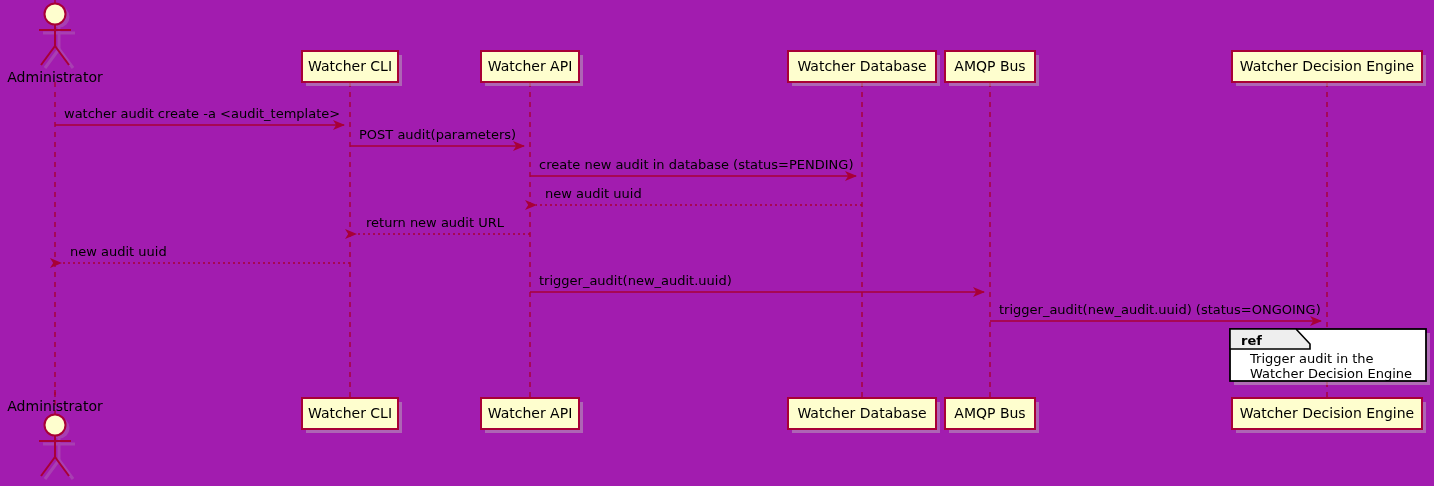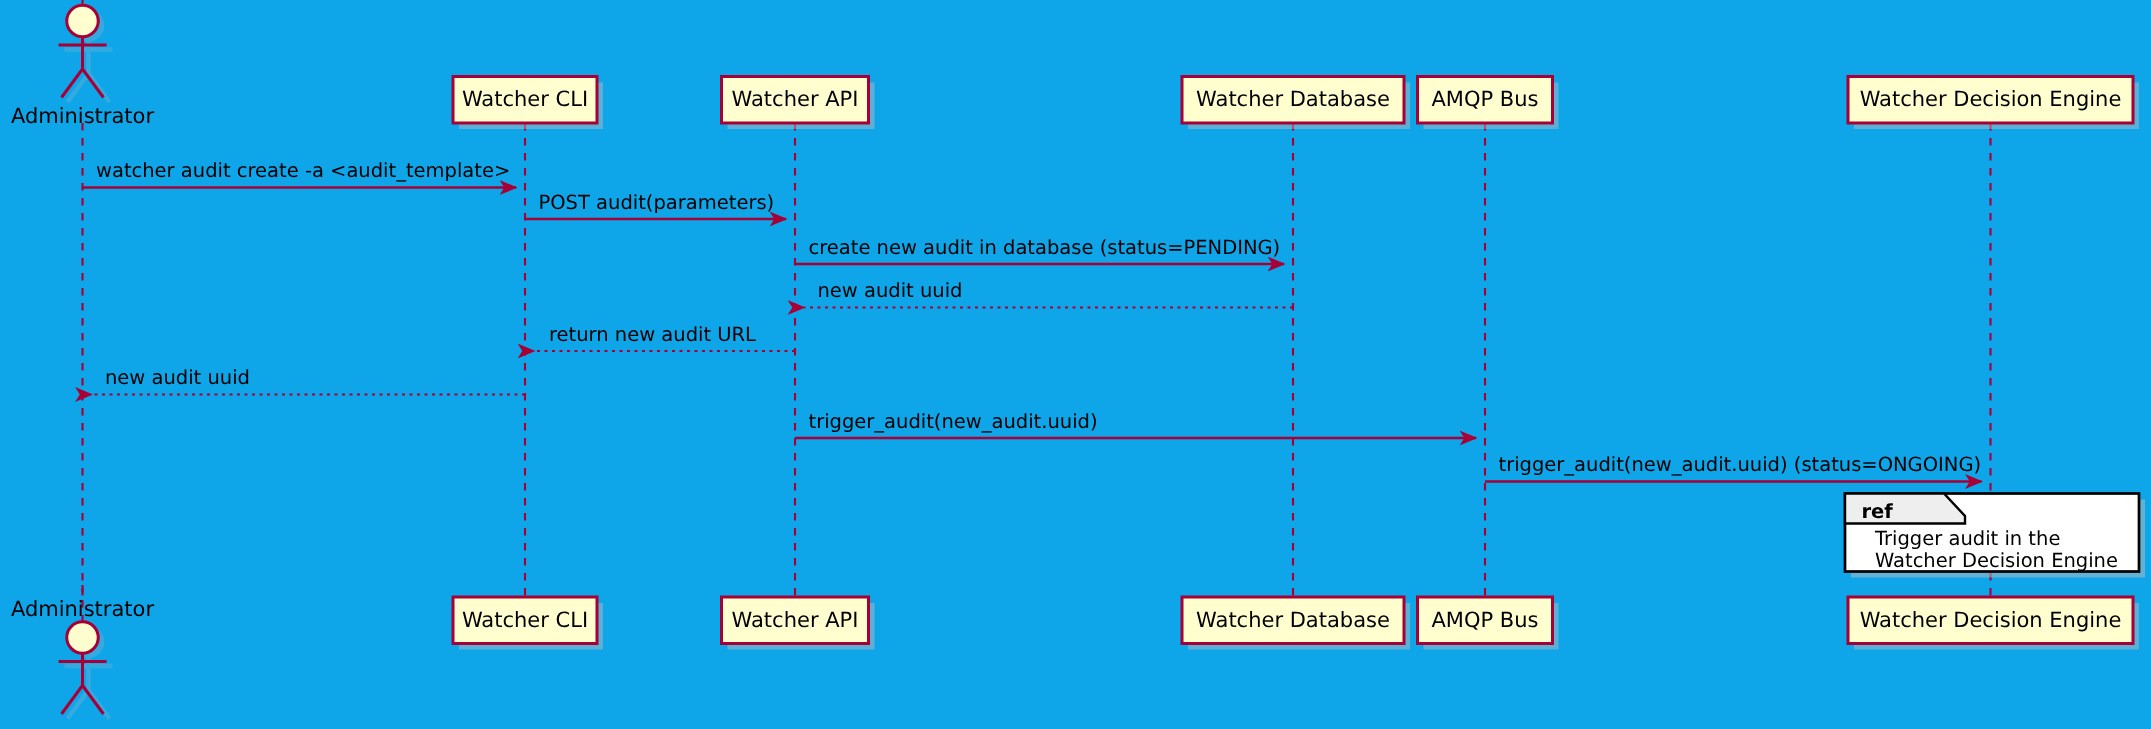--- a/index.html
+++ b/index.html
@@ -8,21 +8,21 @@
     padding: 0;
     background: #FFFFFF;
   }
   body {
     font-family: "DejaVu Sans", sans-serif;
   }
   #diagram-root {
     position: relative;
     width: 1434px;
     height: 486px;
-    background: #0ea5e9;
+    background: #a21caf;
     overflow: hidden;
   }
   svg.diagram-canvas {
     position: absolute;
     left: 0;
     top: 0;
     width: 1434px;
     height: 486px;
   }
   

